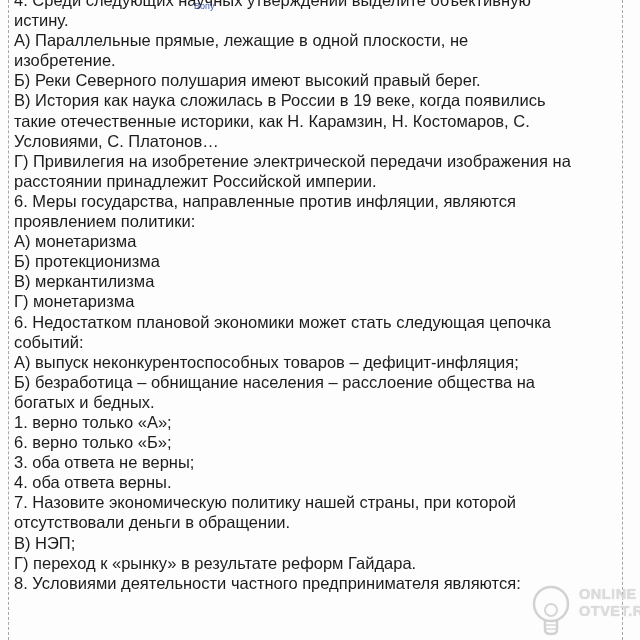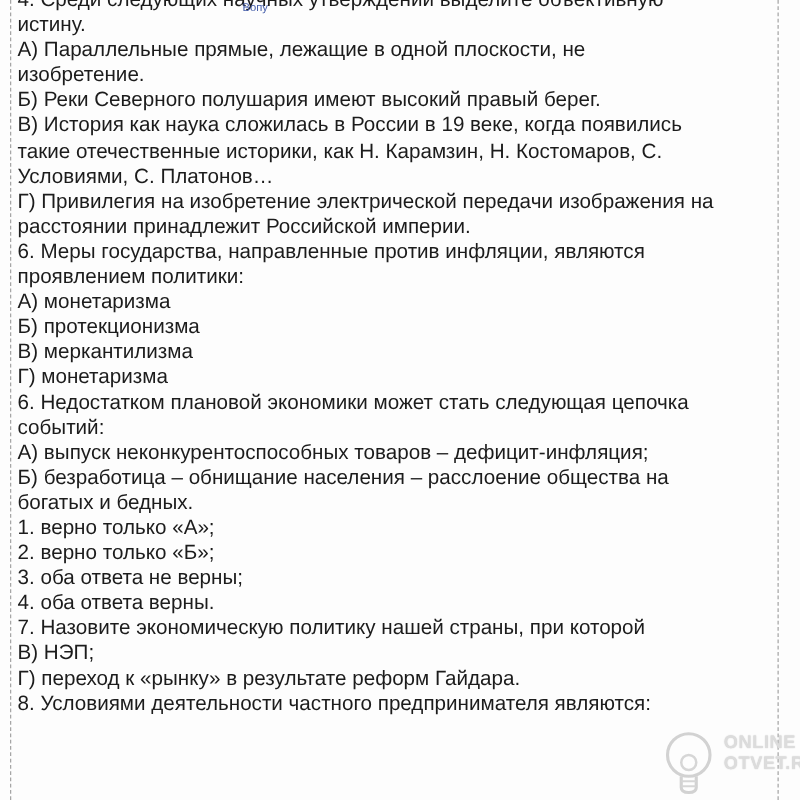--- a/index.html
+++ b/index.html
@@ -92,24 +92,25 @@
       <div class="line">А) монетаризма</div>
       <div class="line">Б) протекционизма</div>
       <div class="line">В) меркантилизма</div>
       <div class="line">Г) монетаризма</div>
       <div class="line">6. Недостатком плановой экономики может стать следующая цепочка</div>
       <div class="line">событий:</div>
       <div class="line">А) выпуск неконкурентоспособных товаров – дефицит-инфляция;</div>
       <div class="line">Б) безработица – обнищание населения – расслоение общества на</div>
       <div class="line">богатых и бедных.</div>
       <div class="line">1. верно только «А»;</div>
-      <div class="line">2. верно только «Б»;</div>
+      <div class="line">6. верно только «Б»;</div>
       <div class="line">3. оба ответа не верны;</div>
       <div class="line">4. оба ответа верны.</div>
       <div class="line">7. Назовите экономическую политику нашей страны, при которой</div>
+      <div class="line">отсутствовали деньги в обращении.</div>
       <div class="line">В) НЭП;</div>
       <div class="line">Г) переход к «рынку» в результате реформ Гайдара.</div>
       <div class="line">8. Условиями деятельности частного предпринимателя являются:</div>
     </div>
 
   <span class="mini-link">Вопу</span>
 
   <div class="watermark">
     <span class="wm-icon">
       <svg width="50" height="62" viewBox="0 0 50 62">

